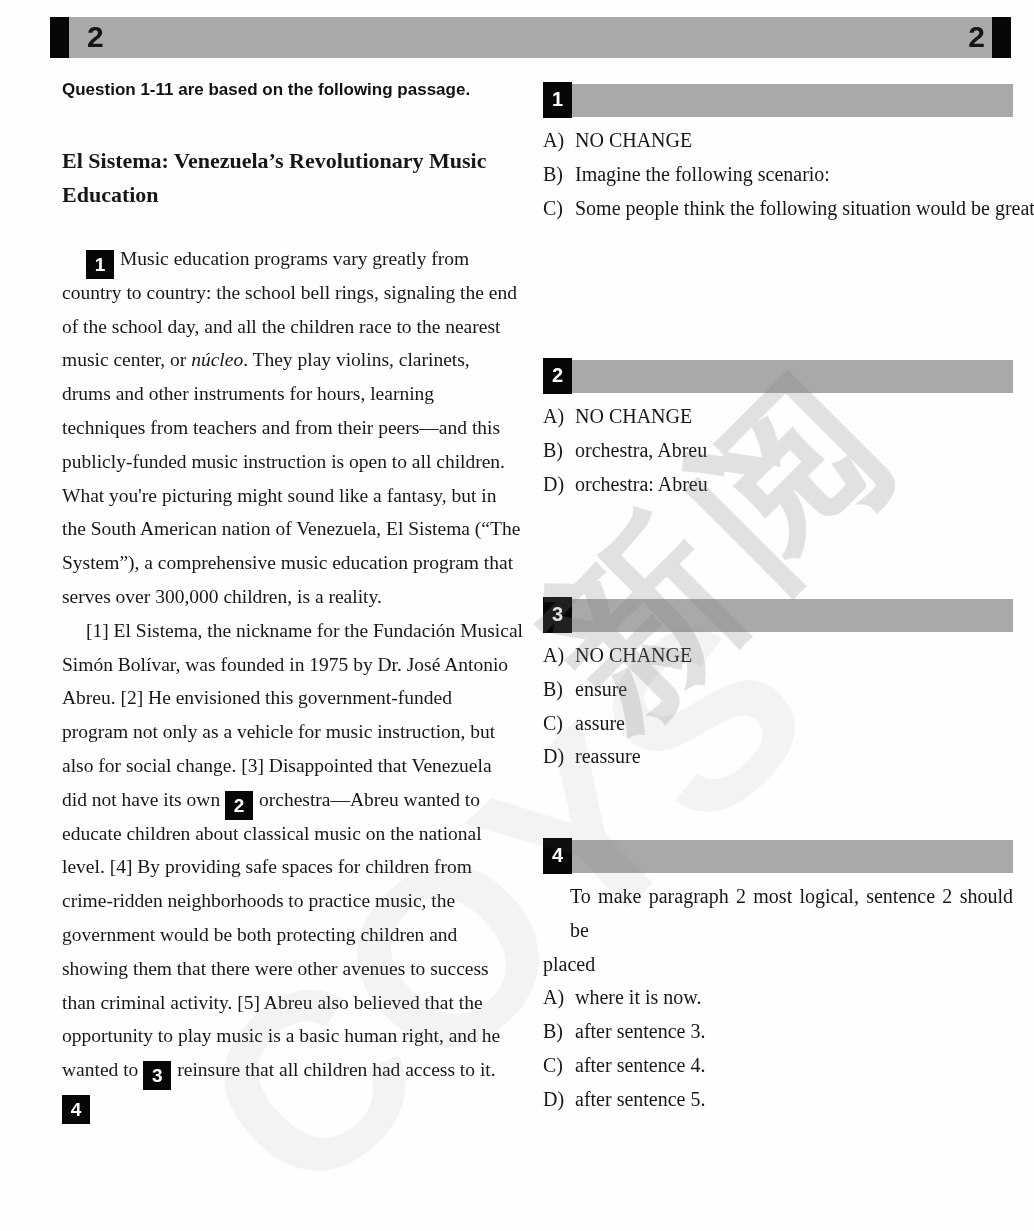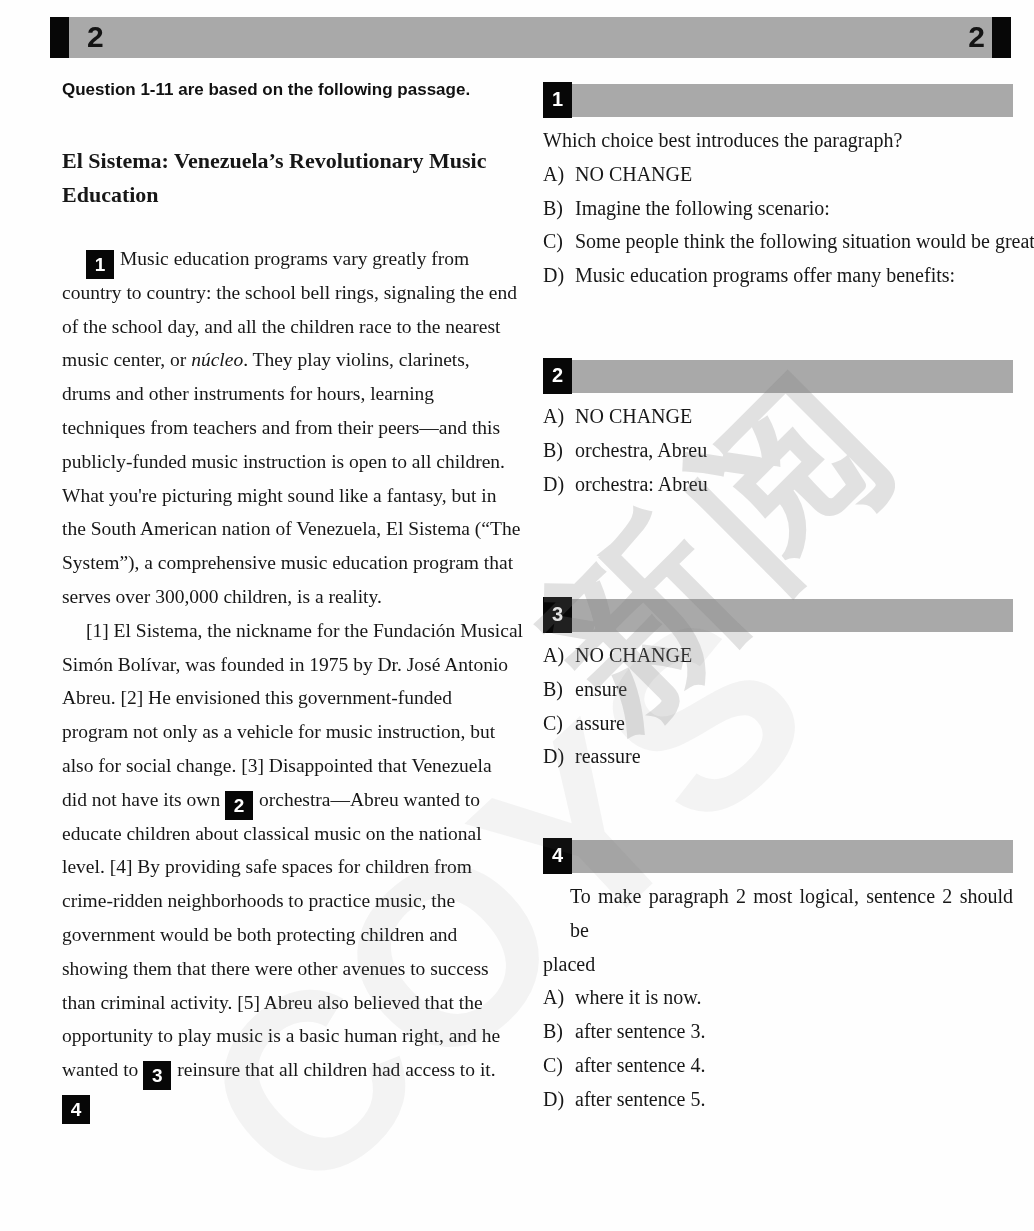--- a/index.html
+++ b/index.html
@@ -121,25 +121,23 @@
         <div class="p-line"><span class="">wanted to </span><span class="marker">3</span><span class="u">reinsure</span><span class=""> that all children had access to it.</span></div>
         <div class="p-line"><span class="marker">4</span></div>
       </div>
   </div>
 
   <div class="col-right" id="questions-col">
       <section class="q-block" id="q1">
         <div class="q-bar">
           <span class="q-num">1</span>
         </div>
-        <div class="q-stem">Which choice best introduces the paragraph?</div>
         <div class="q-opt"><span class="q-letter">A)</span><span>NO CHANGE</span></div>
         <div class="q-opt"><span class="q-letter">B)</span><span>Imagine the following scenario:</span></div>
         <div class="q-opt"><span class="q-letter">C)</span><span>Some people think the following situation would be great:</span></div>
-        <div class="q-opt"><span class="q-letter">D)</span><span>Music education programs offer many benefits:</span></div>
       </section>
       <section class="q-block" id="q2">
         <div class="q-bar">
           <span class="q-num">2</span>
         </div>
         <div class="q-opt"><span class="q-letter">A)</span><span>NO CHANGE</span></div>
         <div class="q-opt"><span class="q-letter">B)</span><span>orchestra, Abreu</span></div>
         <div class="q-opt"><span class="q-letter">D)</span><span>orchestra: Abreu</span></div>
       </section>
       <section class="q-block" id="q3">

